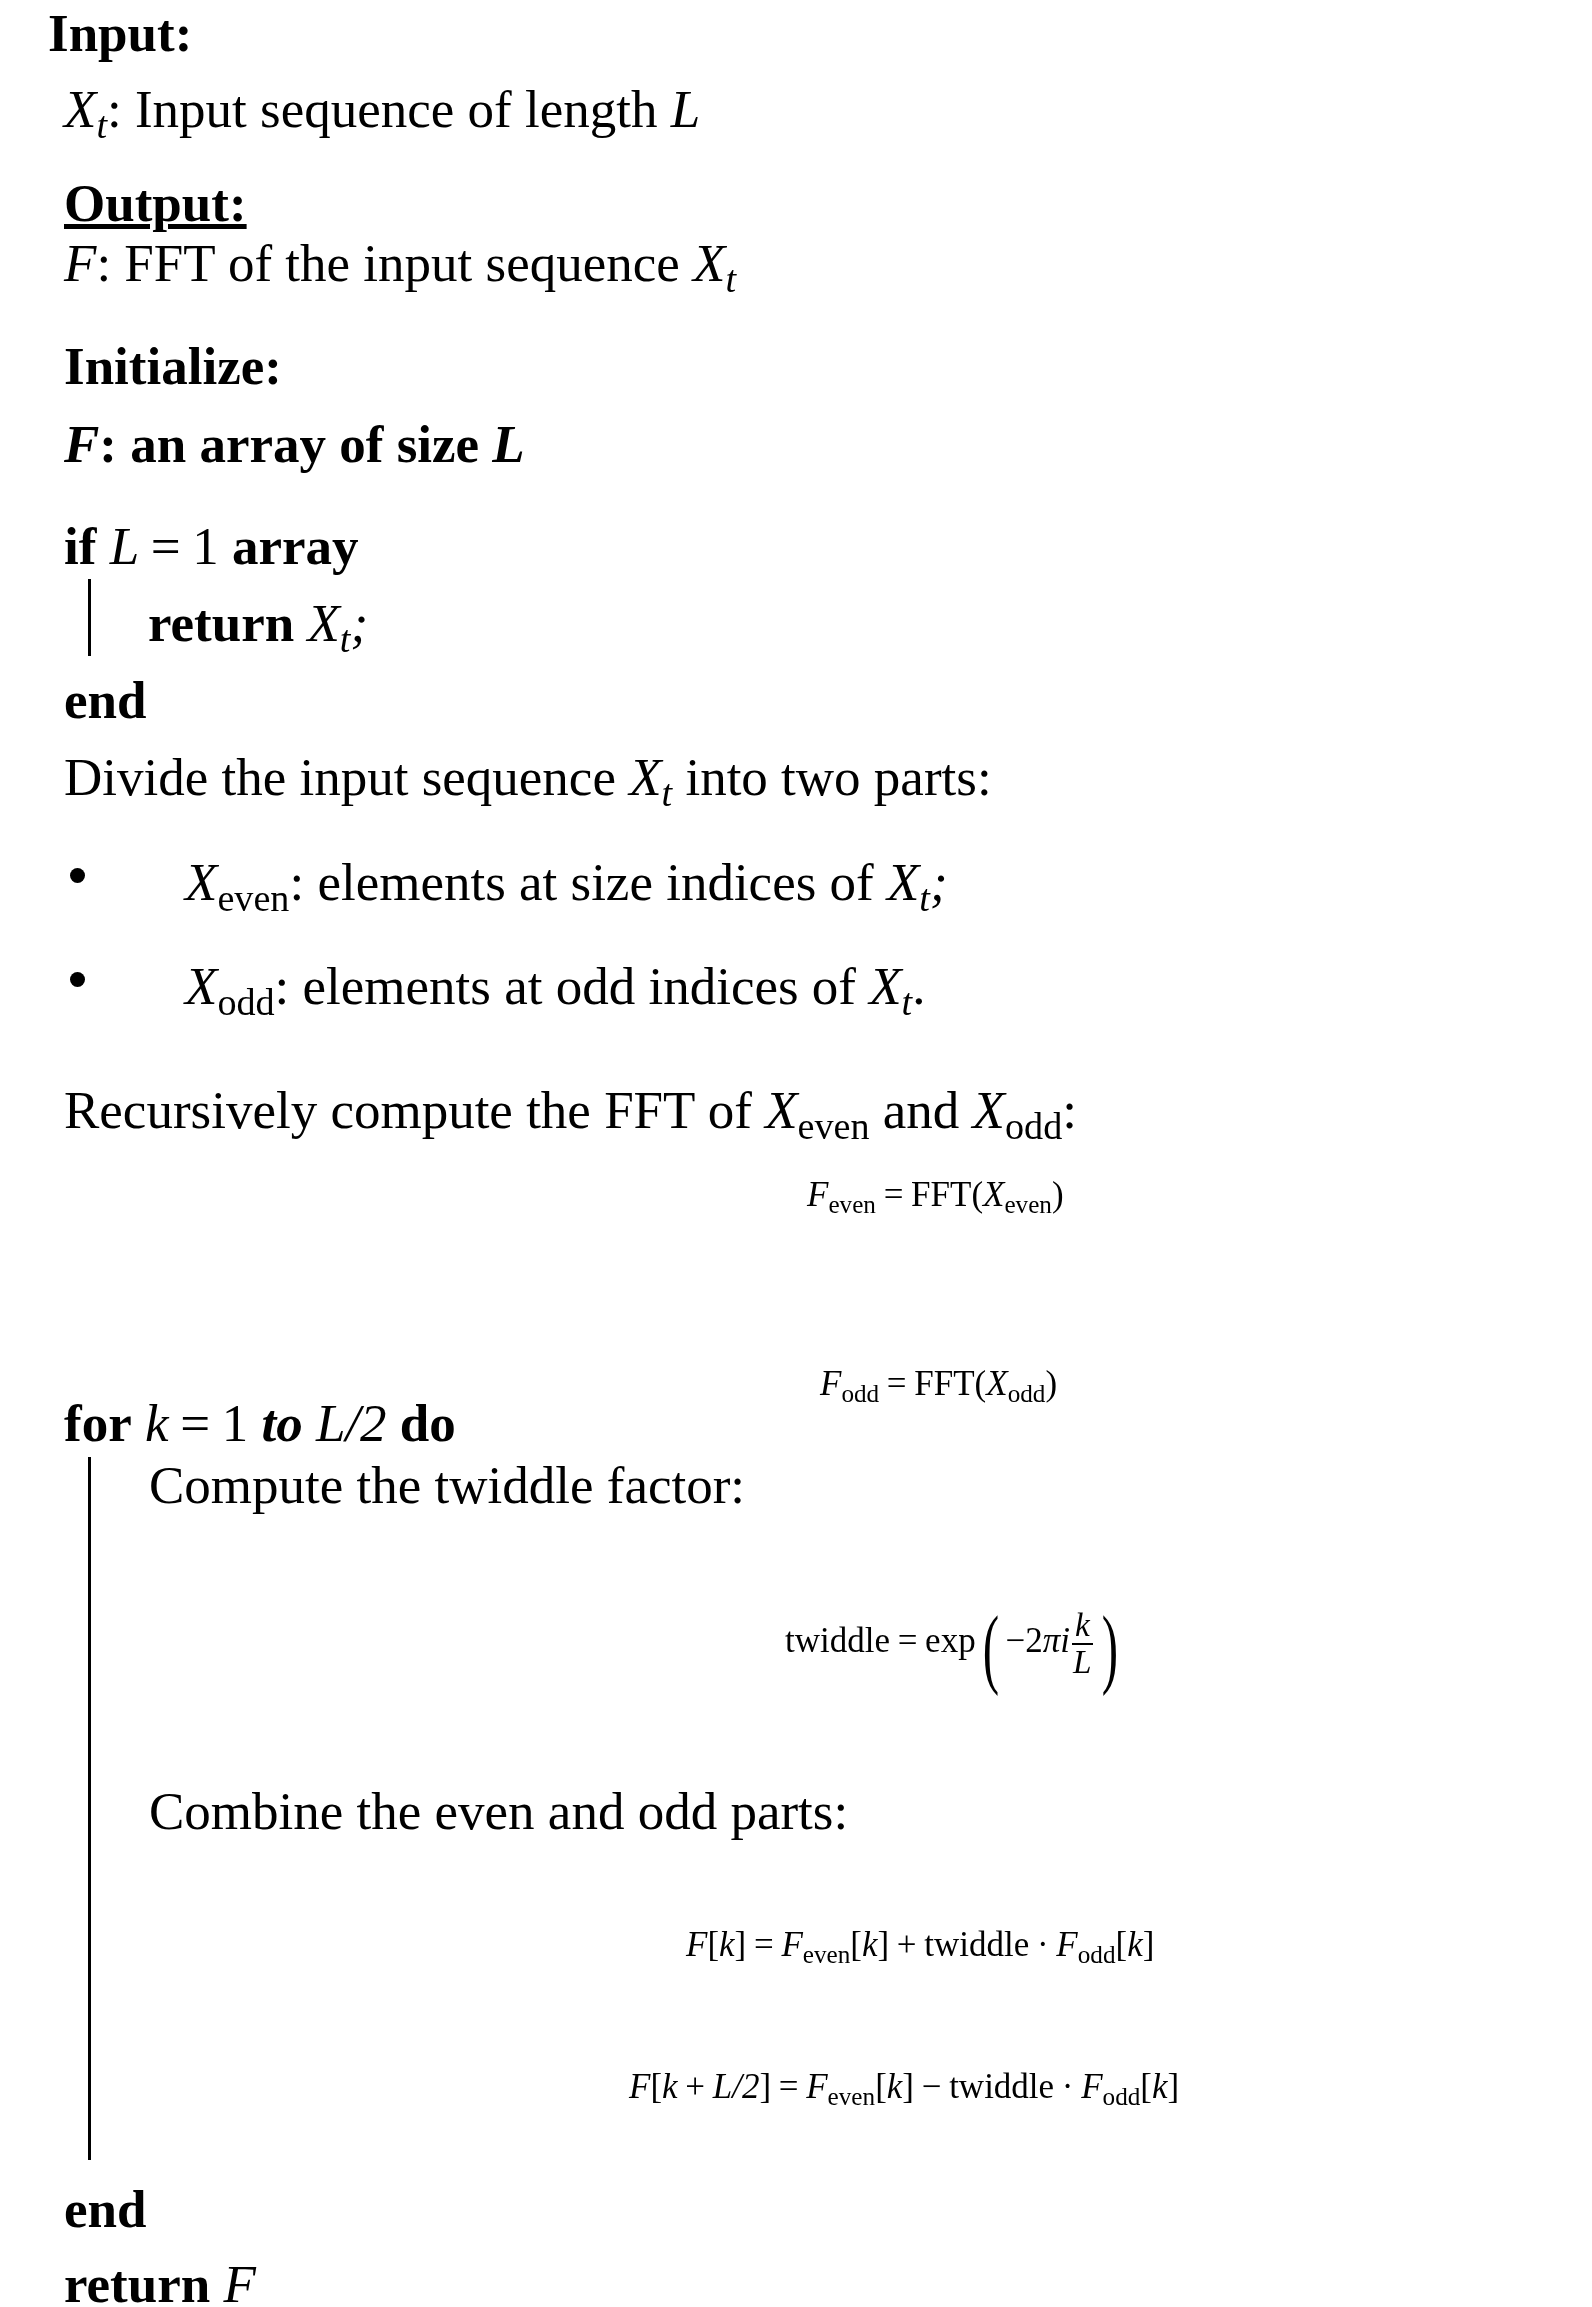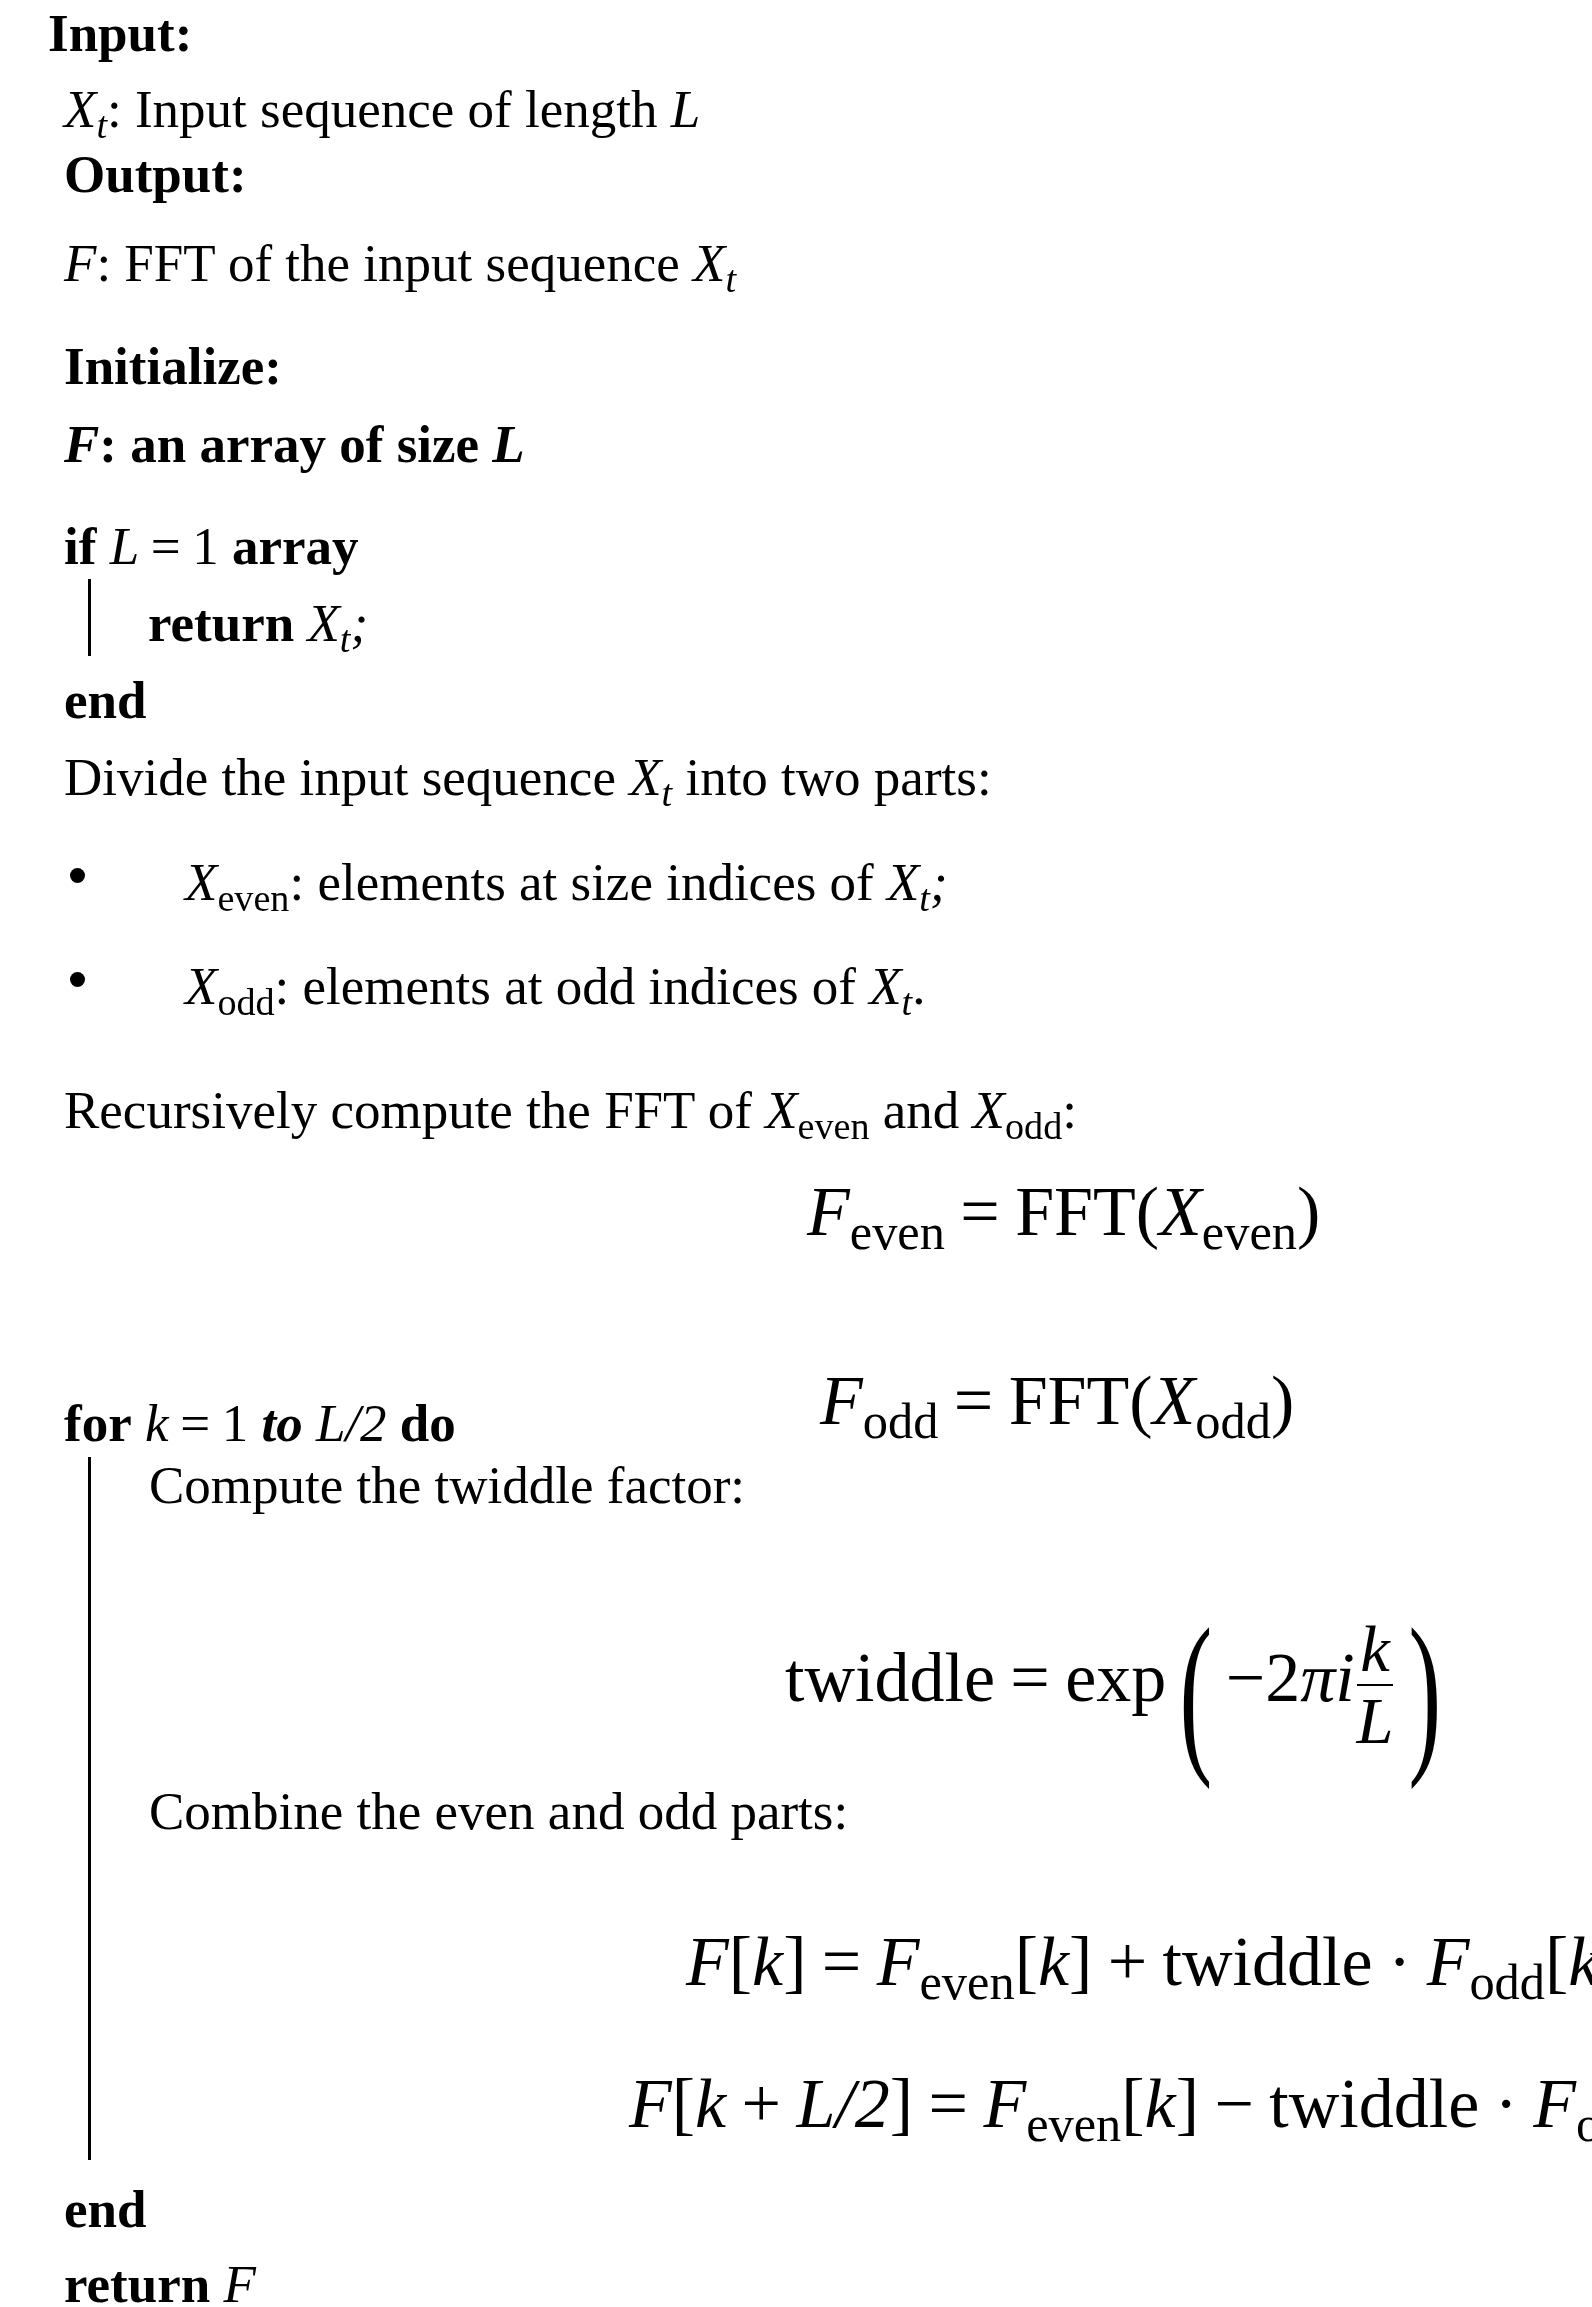--- a/index.html
+++ b/index.html
@@ -5,38 +5,38 @@
   html, body { margin: 0; padding: 0; background: #ffffff; }
   body { width: 1592px; height: 2307px; position: relative; overflow: hidden;
          font-family: "Liberation Serif", "DejaVu Serif", serif; color: #000; }
   .line { position: absolute; left: 0; font-size: 53px; line-height: 1; white-space: nowrap; }
   .b { font-weight: bold; }
   .i { font-style: italic; }
   sub { font-size: 0.72em; vertical-align: -0.28em; line-height: 0; font-style: normal; }
   sub.it { font-style: italic; }
   .vbar { position: absolute; width: 2.5px; background: #000; }
   .bullet { position: absolute; width: 15px; height: 15px; border-radius: 50%; background: #000; }
-  .eq { position: absolute; font-size: 70px; line-height: 1; white-space: nowrap; }
+  .eq { position: absolute; font-size: 35px; line-height: 1; white-space: nowrap; }
   .op { padding: 0 0.22em; }
   .frac { display: inline-flex; flex-direction: column; align-items: center; vertical-align: middle;
           font-size: 0.95em; margin: 0 1.7px; }
   .frac .num { border-bottom: 2.5px solid #000; padding: 0 3.3px; line-height: 1.05; }
   .frac .den { line-height: 1.05; }
   .bigparen { display: inline-block; font-size: 2.55em; transform: scaleX(0.55); vertical-align: -0.28em;
               font-weight: 200; line-height: 1; }
 </style>
 </head>
 <body>
 
 <div class="line b" style="top:6.6px;left:48px;">Input:</div>
 <div class="line" style="top:83px;left:64px;">
   <span class="i">X</span><sub class="it">t</sub><span>: Input sequence of length </span><span class="i">L</span>
 </div>
 
-<div class="line b" style="top:148px;left:64px;">Output:</div>
+<div class="line b" style="top:177px;left:64px;text-decoration:underline;">Output:</div>
 <div class="line" style="top:237px;left:64px;">
   <span class="i">F</span><span>: FFT of the input sequence </span><span class="i">X</span><sub class="it">t</sub>
 </div>
 
 <div class="line b" style="top:340px;left:64px;">Initialize:</div>
 <div class="line" style="top:418px;left:64px;font-weight:bold;">
   <span class="i">F</span><span>: an array of size </span><span class="i">L</span>
 </div>
 
 <div class="line" style="top:520px;left:64px;">

